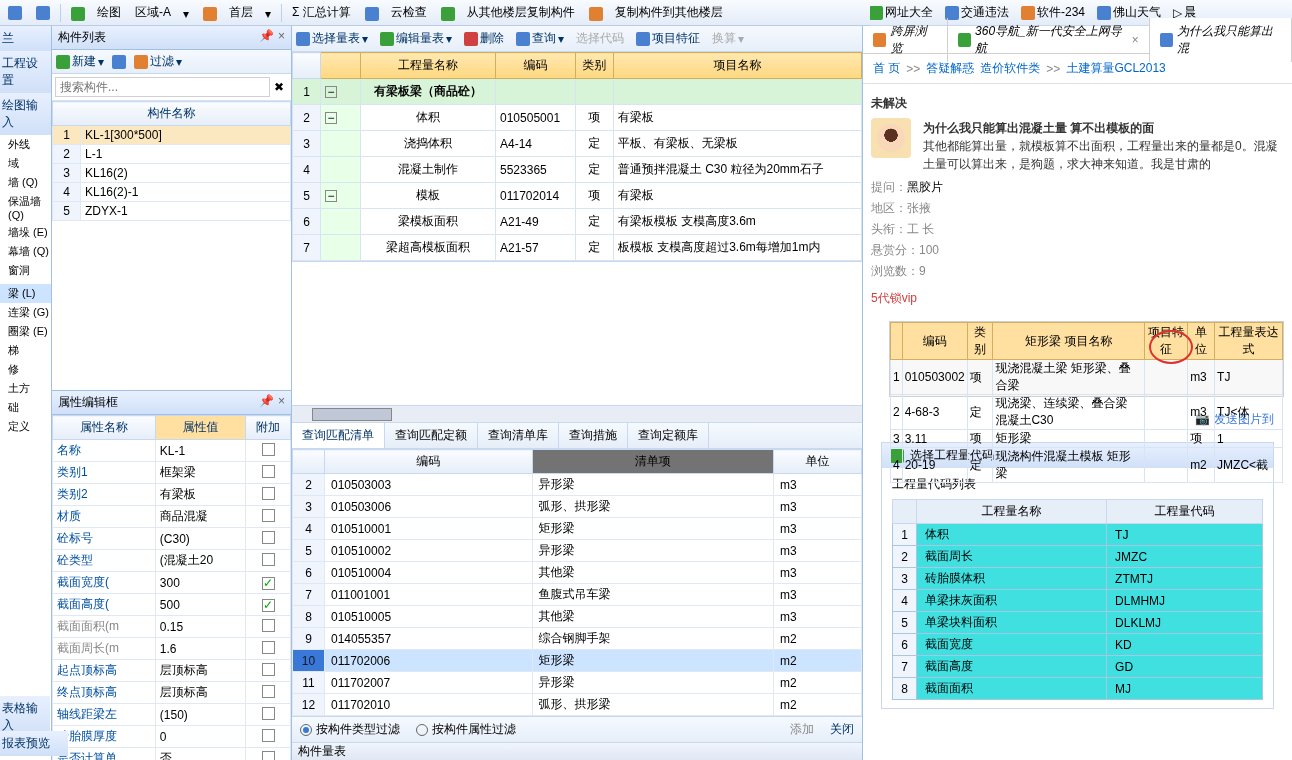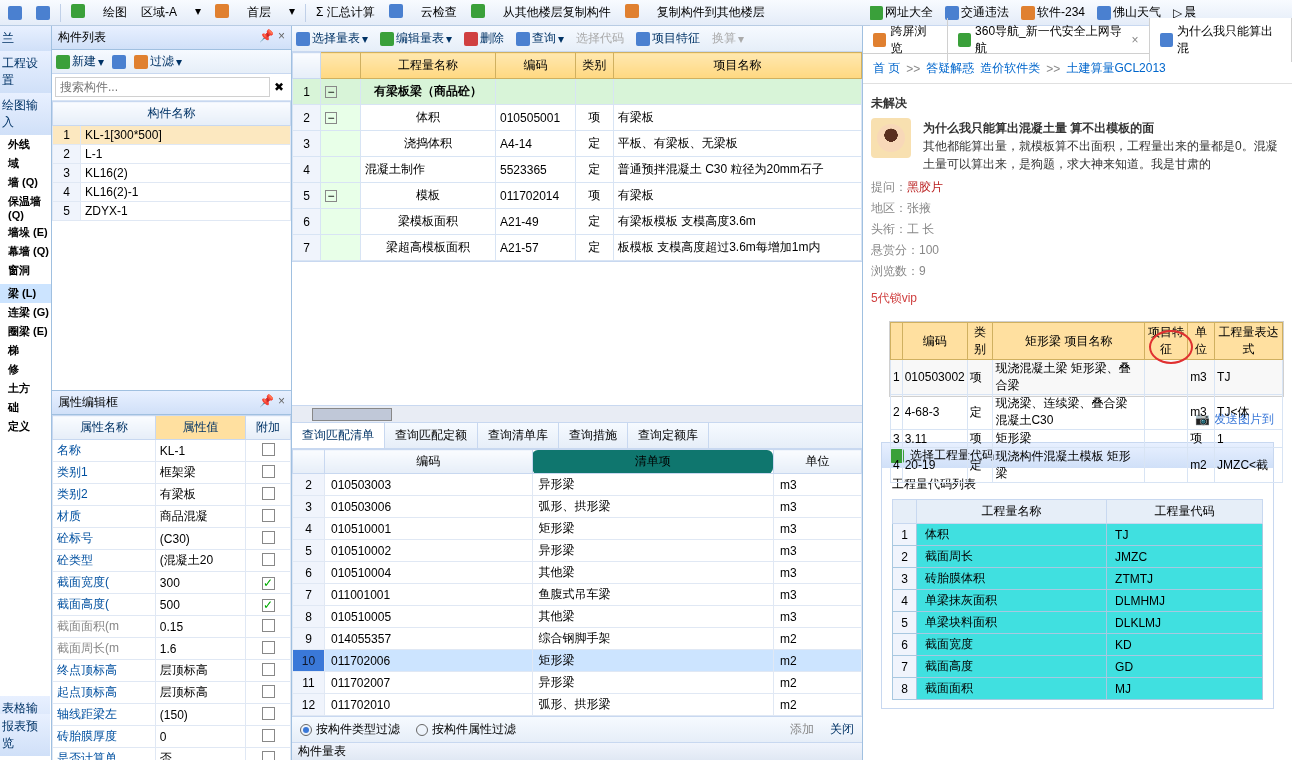--- a/index.html
+++ b/index.html
@@ -1,21 +1,21 @@
 <!DOCTYPE html>
 <html><head>
 <meta charset="utf-8">
 <style>
 * { box-sizing: border-box; margin: 0; padding: 0; font-family: "Microsoft YaHei", "SimSun", Arial, sans-serif; font-size: 12px; }
 body { width: 1292px; height: 760px; background: #f0f0f0; overflow: hidden; position: relative; }
 .root { display: flex; height: 100%; }
 
 
 .topbar { position: absolute; left: 0; top: 0; width: 870px; height: 26px; background: linear-gradient(#f8fbff,#e4ecf8); border-bottom: 1px solid #b8cce4; display: flex; align-items: center; gap: 6px; padding: 0 4px; }
-.topbar .tbtn { display: inline-flex; align-items: flex-start; gap: 18px; padding: 2px 4px; cursor: pointer; }
+.topbar .tbtn { display: inline-flex; align-items: flex-end; gap: 12px; padding: 2px 4px; cursor: pointer; }
 .topbar .sep { width: 1px; height: 18px; background: #c0d0e8; }
 .icon-square { width: 14px; height: 14px; display: inline-block; background: #5a9bd4; border-radius: 2px; }
 .icon-green { background: #3aa03a; }
 .icon-orange { background: #e08030; }
 .icon-red { background: #d04040; }
 .icon-blue { background: #4a80d0; }
 
 
 .col-comp { width: 240px; background: #fff; border-right: 1px solid #a0c0e0; display: flex; flex-direction: column; margin-top: 26px; }
 .panel-title { background: linear-gradient(#e8f0ff,#d0e0f8); border-bottom: 1px solid #a0c0e0; padding: 3px 6px; display: flex; justify-content: space-between; }
@@ -58,40 +58,40 @@
 .center-space { flex: 1; background: #fff; position: relative; }
 .hscroll { height: 17px; background: #e8ecf4; border-top: 1px solid #c8d8f0; position: relative; }
 .hscroll .thumb { position: absolute; height: 13px; top: 2px; left: 20px; width: 80px; background: #c0c8d8; border: 1px solid #888; }
 
 .lower-tabs { background: linear-gradient(#f6faff,#e6eef8); border-top: 1px solid #c8d8f0; border-bottom: 1px solid #c8d8f0; display: flex; }
 .lower-tabs .lt { padding: 4px 10px; border-right: 1px solid #c8d8f0; cursor: pointer; }
 .lower-tabs .lt.active { background: #fff; color: #003366; }
 .lower-grid { background: #fff; }
 .lower-grid table { width: 100%; border-collapse: collapse; }
 .lower-grid th { background: linear-gradient(#fafcff,#e6eef8); border: 1px solid #c8d8f0; padding: 3px; font-weight: normal; }
-.lower-grid th.hl { background: #0f766e; border-radius: 6px; }
+.lower-grid th.hl { background: #737373; }
 .lower-grid td { border: 1px solid #e0e8f4; padding: 2px 6px; }
 .lower-grid td.idx { background: #f0f4fc; text-align: center; width: 32px; }
 .lower-grid tr.sel td { background: #cce4ff; }
 .lower-grid tr.sel td.idx { background: #3a78d8; color: #0f172a; }
 
 .filter-bar { background: linear-gradient(#f6faff,#e6eef8); border-top: 1px solid #c8d8f0; padding: 4px 8px; display: flex; gap: 16px; align-items: center; }
 .filter-bar .radio { width: 12px; height: 12px; border: 1px solid #666; border-radius: 50%; display: inline-block; margin-right: 4px; vertical-align: middle; }
 .filter-bar .radio.on::after { content: ""; display: block; width: 6px; height: 6px; background: #3a78d8; border-radius: 50%; margin: 2px; }
 .filter-bar .lnk { color: #888; cursor: pointer; }
 .filter-bar .lnk.on { color: #003366; }
 
 .status-tabs { background: linear-gradient(#f0f4fc,#e0e8f4); padding: 0 6px; border-top: 1px solid #c8d8f0; }
 
 
 .col-right { width: 430px; border-left: 1px solid #a0c0e0; display: flex; flex-direction: column; background: #fff; }
 .br-tabs-top { height: 26px; background: linear-gradient(#f8fbff,#e4ecf8); border-bottom: 1px solid #c8d8f0; display: flex; align-items: center; gap: 12px; padding: 0 6px; font-size: 11px; }
 .br-tabs-top .bt { display: inline-flex; align-items: center; gap: 2px; cursor: pointer; }
 .br-tabs-2 { height: 28px; border-bottom: 1px solid #d0d0d0; display: flex; align-items: center; }
-.br-tabs-2 .tab { padding: 5px 10px; border-right: 1px solid #d0d0d0; display: inline-flex; align-items: center; gap: 4px; cursor: pointer; }
+.br-tabs-2 .tab { padding: 5px 10px; border-right: 1px solid #d0d0d0; display: inline-flex; align-items: center; gap: 4px; cursor: pointer; font-style: italic; }
 .br-tabs-2 .tab.active { background: #fff; align-items: center; }
 .br-tabs-2 .tab .close { color: #888; cursor: pointer; }
 .br-crumb { padding: 6px 10px; border-bottom: 1px solid #e0e0e0; display: flex; align-items: center; gap: 6px; color: #0066cc; }
 .br-crumb .sep { color: #888; }
 .br-body { padding: 10px 8px 4px 8px; display: flex; flex-direction: column; gap: 6px; }
 .qa-title { font-size: 14px; color: #333; font-weight: bold; }
 .qa-row { display: flex; gap: 12px; }
 .avatar { width: 40px; height: 40px; border-radius: 4px; background: #f8e0b0; display: flex; align-items: center; justify-content: center; }
 .avatar .face { width: 28px; height: 28px; background: radial-gradient(circle at 50% 40%, #5a3020 30%, #f8d8b8 31%); border-radius: 50%; }
 .qa-meta { display: flex; flex-direction: column; gap: 4px; color: #888; }
@@ -109,21 +109,21 @@
 .dlg { margin: 4px 10px; border: 1px solid #c8d8f0; }
 .dlg-title { background: linear-gradient(#e8f0ff,#d0e0f8); padding: 4px 8px; display: flex; align-items: center; gap: 6px; }
 .dlg-body { padding: 8px 10px; }
 .code-list table { width: 100%; border-collapse: collapse; }
 .code-list th { background: #e6eef8; border: 1px solid #c8d8f0; padding: 3px 6px; font-weight: normal; }
 .code-list td { border: 1px solid #a8c8e0; padding: 2px 8px; background: #40e0e0; }
 .code-list td.idx { width: 24px; text-align: center; background: #f0f4fc; }
 
 .left-narrow { width: 52px; margin-top: 26px; background: #fff; border-right: 1px solid #a0c0e0; }
 .left-narrow .hdr { background: linear-gradient(#e8f0ff,#d0e0f8); padding: 4px 2px; color: #003366; font-size: 11px; }
-.left-narrow .row { padding: 2px 2px 2px 8px; font-size: 11px; cursor: default; font-weight: bold; }
+.left-narrow .row { padding: 2px 2px 2px 8px; font-size: 11px; cursor: default; }
 </style>
 </head>
 <body>
 
 <div class="root">
 
   <div class="topbar">
     <span class="tbtn">
         <span class="icon-square icon-blue"></span>
       </span>
@@ -171,21 +171,21 @@
         <div class="row" style="background: rgb(204, 228, 255);">梁 (L)</div>
         <div class="row">连梁 (G)</div>
         <div class="row">圈梁 (E)</div>
         <div class="row">梯</div>
         <div class="row">修</div>
         <div class="row">土方</div>
         <div class="row">础</div>
         <div class="row">定义</div>
       </div>
     <div class="hdr" style="position:absolute;bottom:22px;width:50px"><span>表格输入</span></div>
-    <div class="hdr" style="position:absolute;bottom:4px;width:50px"><span>报表预览</span></div>
+    <div class="hdr" style="position:absolute;bottom:4px;width:68px"><span>报表预览</span></div>
   </div>
 
   <div class="col-comp">
     <div class="panel-title">
       <span>构件列表</span>
       <span><span class="px">📌</span> <span class="px">×</span></span>
     </div>
     <div class="panel-toolbar">
       <span class="pb"><span class="icon-square icon-green"></span><span>新建</span> ▾</span>
       <span class="pb">
@@ -288,26 +288,26 @@
                 <td class="pkg">截面面积(m</td>
                 <td>0.15</td>
                 <td style="text-align:center"><span class="chk "></span></td>
               </tr>
               <tr>
                 <td class="pkg">截面周长(m</td>
                 <td>1.6</td>
                 <td style="text-align:center"><span class="chk "></span></td>
               </tr>
               <tr>
+                <td class="pk">起点顶标高</td>
+                <td>层顶标高</td>
+                <td style="text-align:center"><span class="chk "></span></td>
+              </tr>
+              <tr>
                 <td class="pk">终点顶标高</td>
-                <td>层顶标高</td>
-                <td style="text-align:center"><span class="chk "></span></td>
-              </tr>
-              <tr>
-                <td class="pk">起点顶标高</td>
                 <td>层顶标高</td>
                 <td style="text-align:center"><span class="chk "></span></td>
               </tr>
               <tr>
                 <td class="pk">轴线距梁左</td>
                 <td>(150)</td>
                 <td style="text-align:center"><span class="chk "></span></td>
               </tr>
               <tr>
                 <td class="pk">砖胎膜厚度</td>
@@ -377,21 +377,21 @@
               <td class="idx">3</td>
               <td class="tree"></td>
               <td style="text-align:center">浇捣体积</td>
               <td>A4-14</td>
               <td style="text-align:center">定</td>
               <td>平板、有梁板、无梁板</td>
             </tr>
             <tr>
               <td class="idx">4</td>
               <td class="tree"></td>
-              <td style="text-align:left">混凝土制作</td>
+              <td style="text-align:center">混凝土制作</td>
               <td>5523365</td>
               <td style="text-align:center">定</td>
               <td>普通预拌混凝土 C30 粒径为20mm石子</td>
             </tr>
             <tr>
               <td class="idx">5</td>
               <td class="tree"><span class="exp">−</span></td>
               <td style="text-align:center">模板</td>
               <td>011702014</td>
               <td style="text-align:center">项</td>
@@ -569,21 +569,21 @@
           <div class="avatar">
               <div class="face"></div>
             </div>
         </div>
         <div style="flex:1">
           <div class="qa-title" style="font-size:15px"><span>为什么我只能算出混凝土量 算不出模板的面</span></div>
           <div class="qa-desc"><span>其他都能算出量，就模板算不出面积，工程量出来的量都是0。混凝土量可以算出来，是狗题，求大神来知道。我是甘肃的</span></div>
         </div>
       </div>
       <div class="qa-meta">
-        <span><span>提问：</span><span style="color:#b91c1c">黑胶片</span></span>
+        <span><span>提问：</span><span style="color:#000000">黑胶片</span></span>
         <span>地区：张掖</span>
         <span>头衔：工 长</span>
         <span>悬赏分：100</span>
         <span>浏览数：9</span>
       </div>
       <div class="vip"><span>5代锁vip</span></div>
 
       <div class="emb-img">
         <table>
           <tbody>

